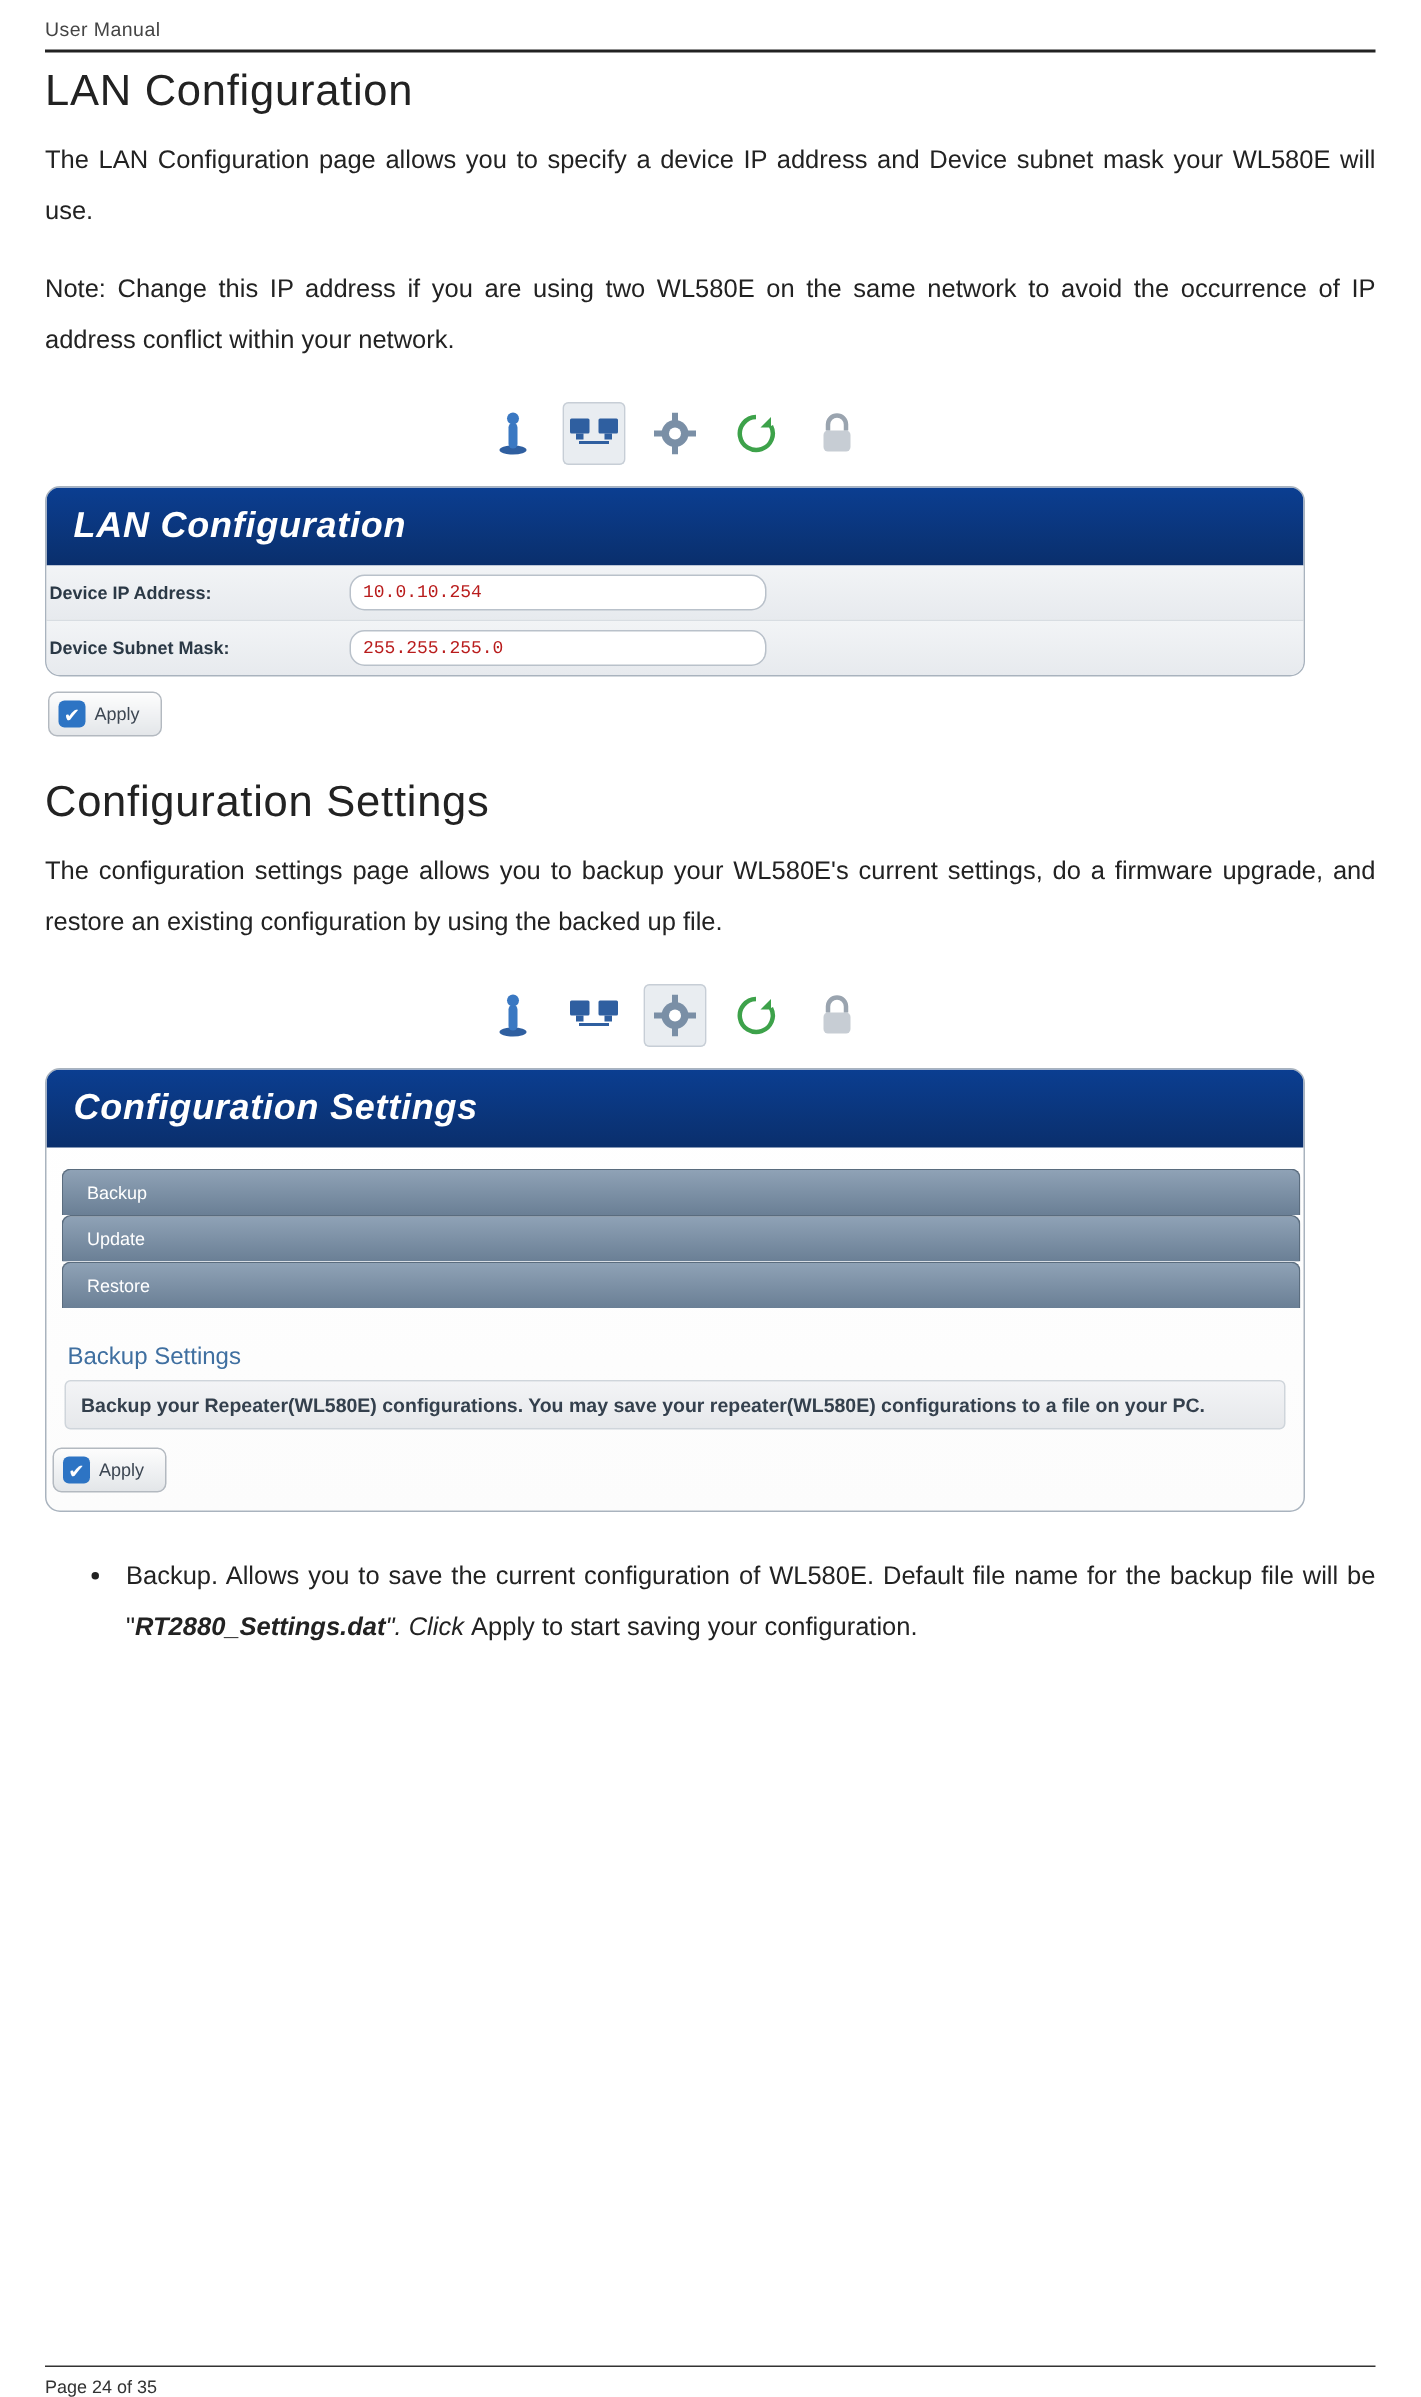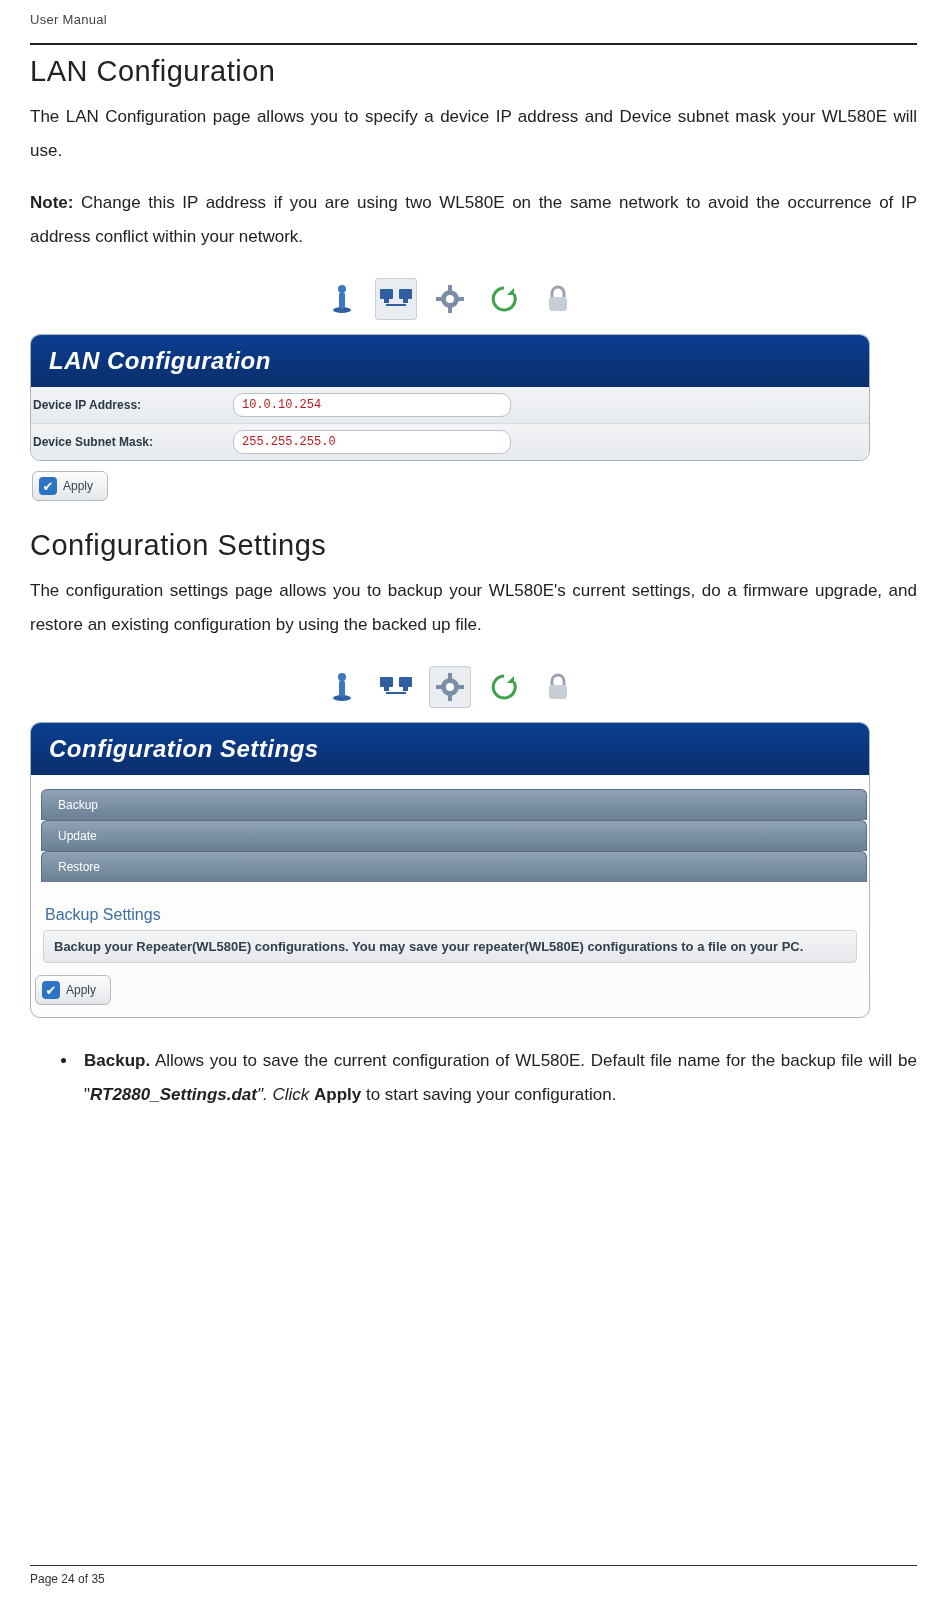--- a/index.html
+++ b/index.html
@@ -11,21 +11,21 @@
     background: #fff;
     width: 947px;
     min-height: 1598px;
     box-sizing: border-box;
     padding: 12px 30px 20px 30px;
     position: relative;
   }
   .running-header {
     font-size: 13px;
     color: #444;
-    margin-bottom: 16px;
+    margin-bottom: 6px;
     letter-spacing: .3px;
   }
   .header-rule {
     border: none;
     border-top: 2px solid #222;
     margin: 0 0 10px 0;
   }
   h2.doc-heading {
     font-weight: normal;
     font-size: 29px;
@@ -33,21 +33,21 @@
     letter-spacing: .5px;
     color: #222;
   }
   p.body-text {
     line-height: 2.0;
     margin: 0 0 18px 0;
     text-align: justify;
     color: #222;
     font-size: 17px;
   }
-  .bold { font-weight: bold; }
+  .bold { font-weight: normal; }
   .bold-italic { font-weight: bold; font-style: italic; }
   .italic { font-style: italic; }
   .figure-box {
     margin: 8px 0 26px 0;
   }
   
   .fig-toolbar {
     display: flex;
     justify-content: center;
     gap: 0;
@@ -177,21 +177,21 @@
   }
   ul.doc-bullets li {
     line-height: 2.0;
     text-align: justify;
     padding-left: 6px;
     margin-bottom: 8px;
   }
   
   .page-footer {
     position: absolute;
-    bottom: 12px;
+    bottom: 0;
     left: 30px;
     right: 30px;
   }
   .footer-rule {
     border: none;
     border-top: 1px solid #333;
     margin: 0 0 6px 0;
   }
   .footer-text {
     font-size: 12px;

